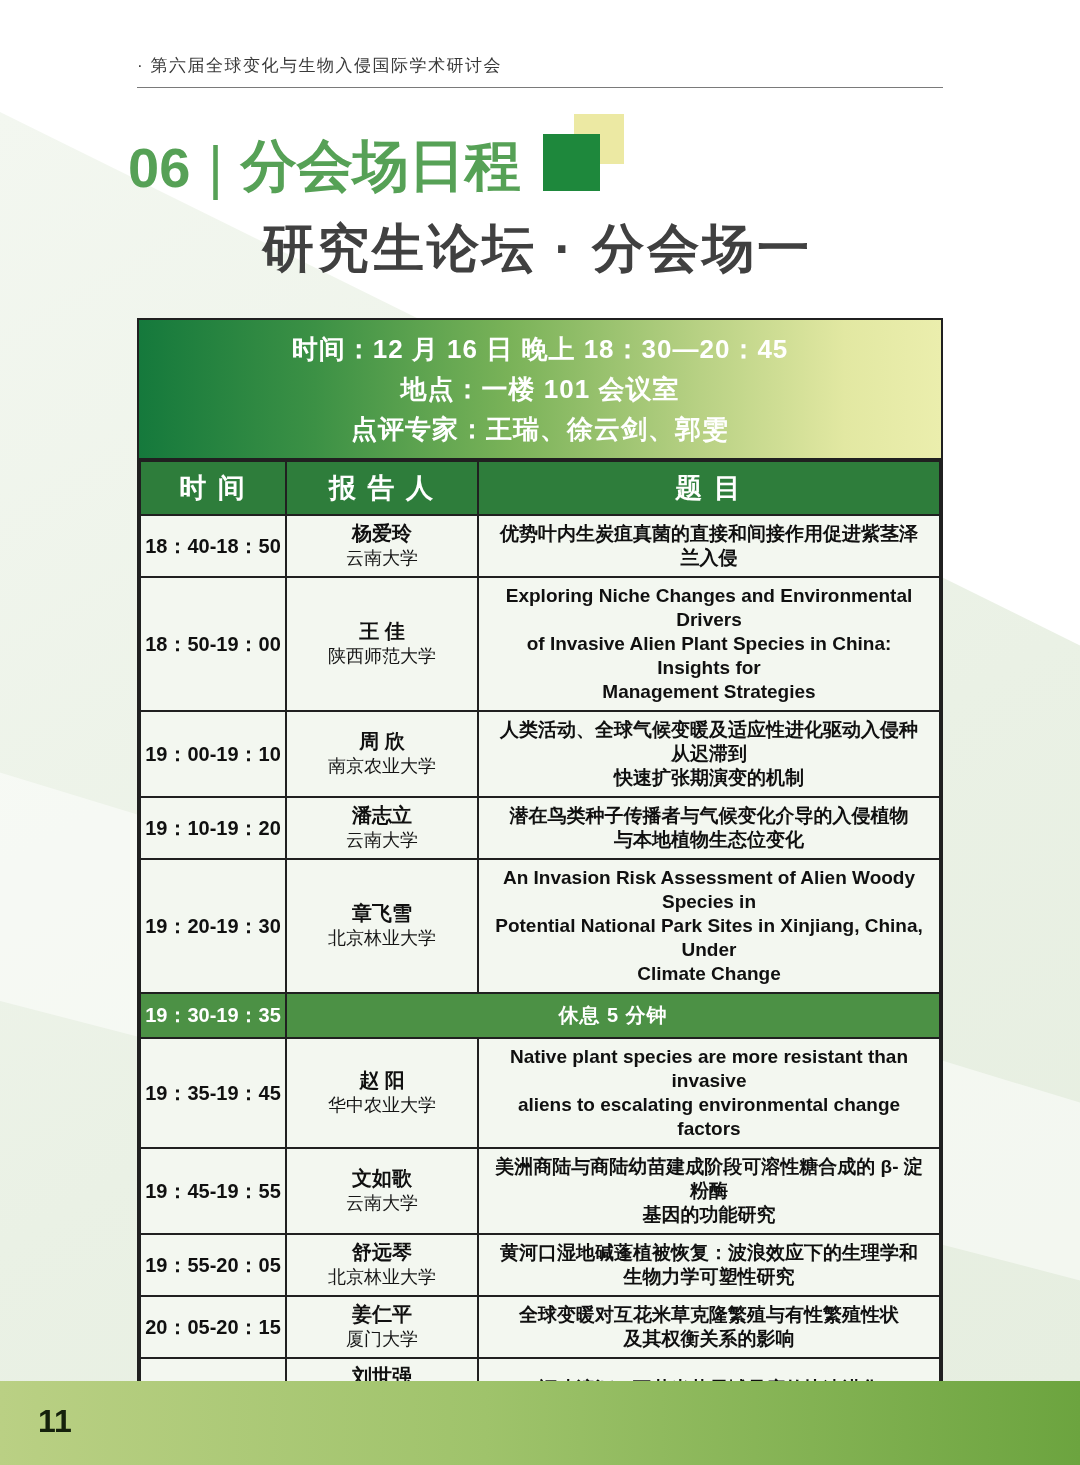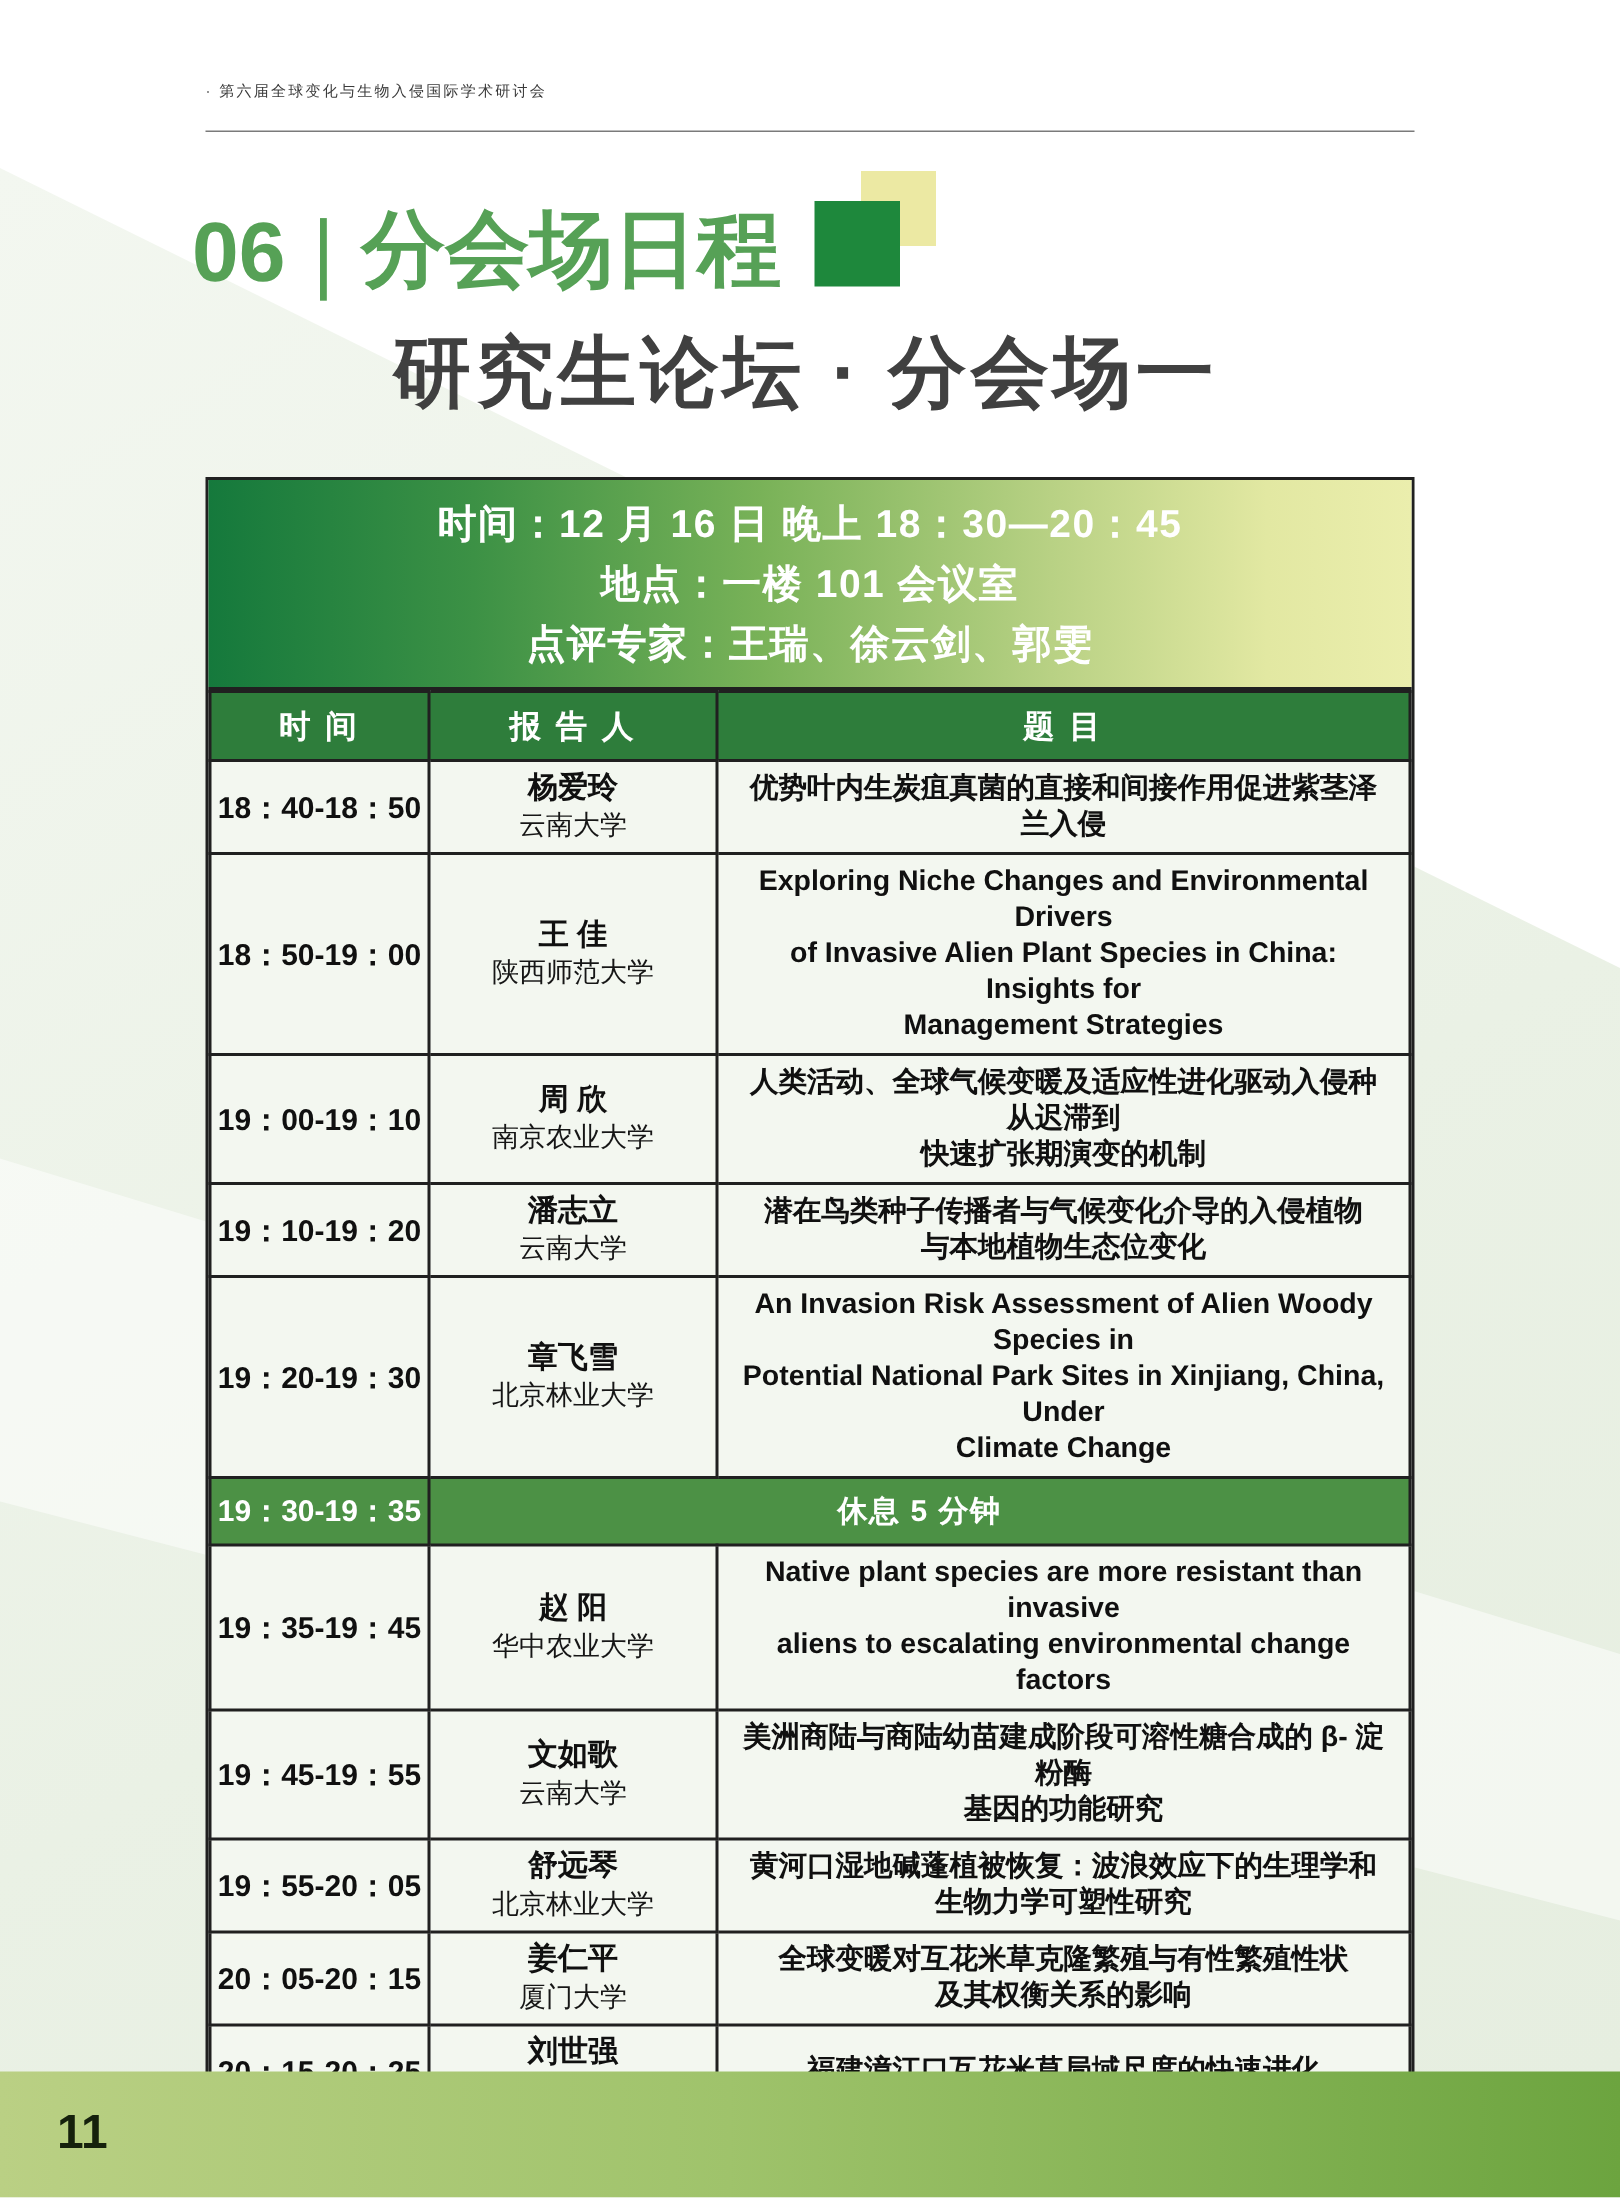--- a/index.html
+++ b/index.html
@@ -17,21 +17,21 @@
     clip-path:polygon(0 0, 100% 42%, 100% 100%, 0 100%);
   }
   .bg-wash-b{
     position:absolute;left:0;top:112px;width:1080px;height:1270px;
     background:rgba(255,255,255,0.5);
     clip-path:polygon(0 52%, 100% 78%, 100% 92%, 0 70%);
   }
 
   .running-header{
     position:absolute;left:137px;top:54px;
-    font-size:10px;font-weight:500;color:#3a3a3a;letter-spacing:1.5px;
+    font-size:17px;font-weight:500;color:#3a3a3a;letter-spacing:1.5px;
   }
   .header-rule{
     position:absolute;left:137px;top:87px;width:806px;height:1px;background:#7a7a7a;
   }
 
   .section-title{
     position:absolute;left:128px;top:126px;
     display:flex;align-items:center;
     color:#56a156;font-weight:bold;font-size:56px;white-space:nowrap;
   }
@@ -53,21 +53,21 @@
     height:138px;
     display:flex;flex-direction:column;justify-content:center;align-items:center;
     background:linear-gradient(90deg,#15793c 0%,#3c9145 22%,#79b258 46%,#b8d184 70%,#e2e8a2 88%,#ebeead 100%);
     color:#ffffff;font-weight:bold;font-size:26px;line-height:40px;
     border-bottom:2px solid #202020;text-align:center;letter-spacing:1px;
   }
 
   table.schedule-table{width:100%;border-collapse:collapse;table-layout:fixed;}
   .schedule-table th,.schedule-table td{border:2px solid #202020;}
   .schedule-table th{
-    background:#2e7d3b;color:#ffffff;font-size:21px;font-weight:bold;
+    background:#2e7d3b;color:#ffffff;font-size:27px;font-weight:bold;
     padding:8px 2px;letter-spacing:2px;
   }
   .col-time{width:146px;}
   .col-speaker{width:192px;}
   .schedule-table td{background:#f3f7f0;vertical-align:middle;}
   td.time{
     text-align:center;font-size:20px;font-weight:600;color:#101010;padding:5px 2px;white-space:nowrap;
   }
   td.speaker{text-align:center;padding:5px 2px;}
   .speaker-name{font-size:20px;font-weight:bold;color:#101010;line-height:25px;}

